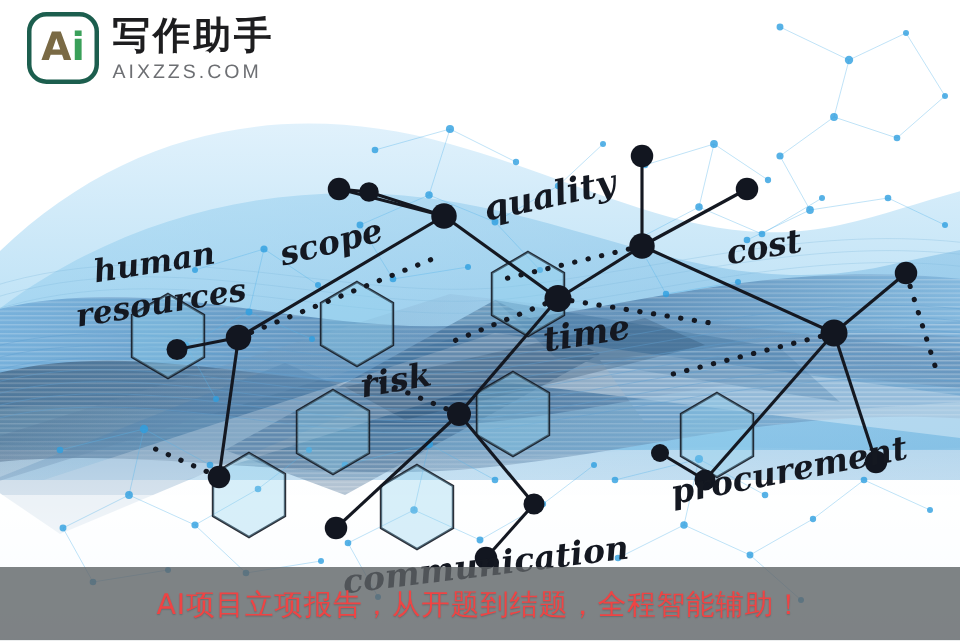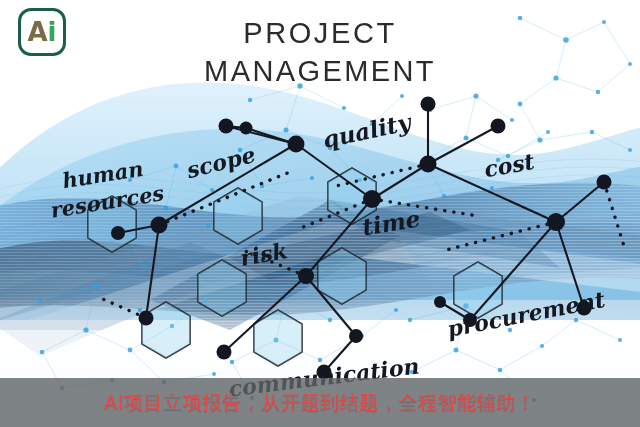--- a/index.html
+++ b/index.html
@@ -370,27 +370,25 @@
   </svg>
 
   <div class="logo-block">
     <div class="logo-mark">
       <div class="glyph">
         <span class="gA">A</span>
           <span class="gi">i</span>
       </div>
     </div>
     <div class="logo-text">
+      <div class="logo-cn">写作助手</div>
+      <div class="logo-url">AIXZZS.COM</div>
     </div>
   </div>
 
-  <div class="heading">
-    <div class="line l1">PROJECT</div>
-    <div class="line l2">MANAGEMENT</div>
-  </div>
 
   <div class="hw human">human</div>
   <div class="hw resources">resources</div>
   <div class="hw scope">scope</div>
   <div class="hw quality">quality</div>
   <div class="hw cost">cost</div>
   <div class="hw risk">risk</div>
   <div class="hw time">time</div>
   <div class="hw procurement">procurement</div>
   <div class="hw communication">communication</div>

